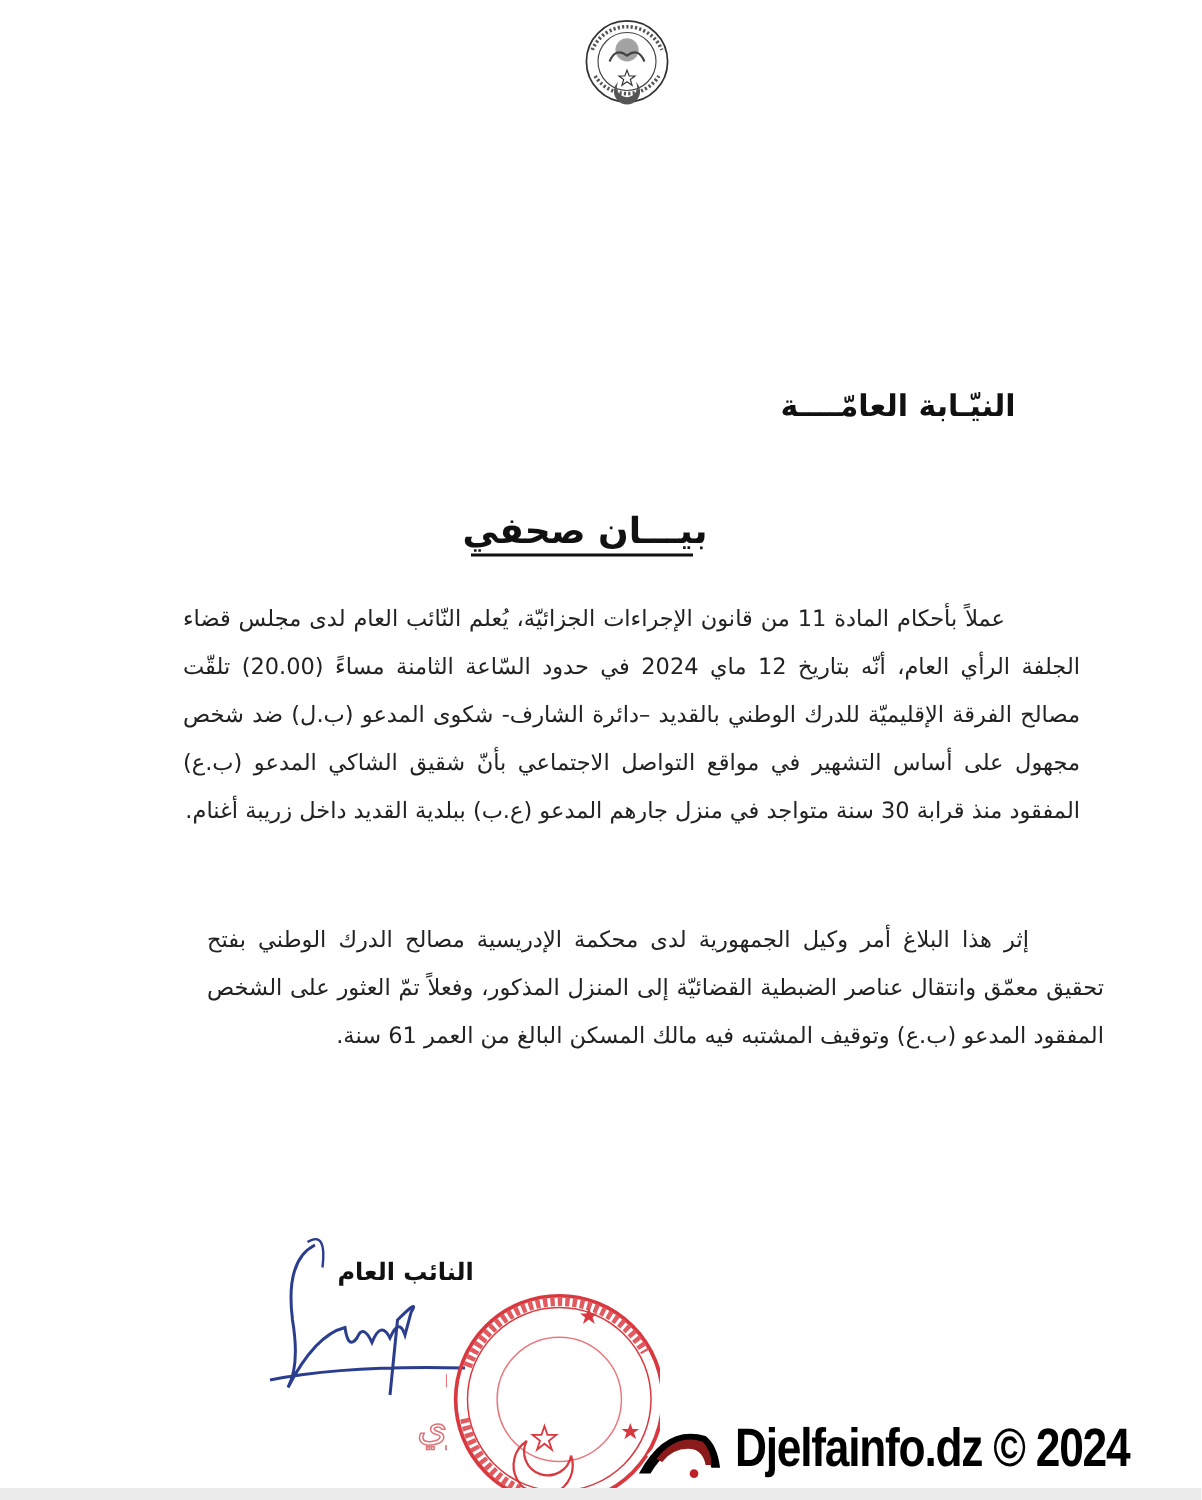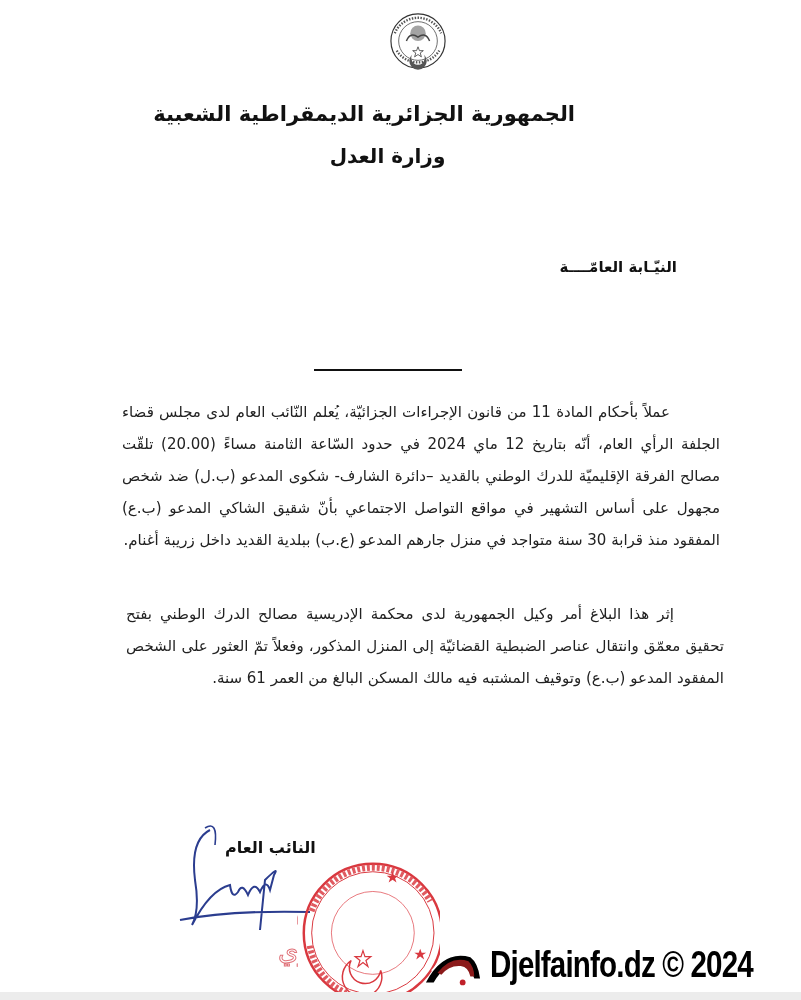--- a/index.html
+++ b/index.html
@@ -21,21 +21,21 @@
   .hdr-ministry {
     position: absolute; left: 200px; width: 375px; top: 144px; text-align: center;
     font-size: 20px; font-weight: bold; color: #111;
   }
   .council {
     position: absolute; right: 124px; top: 222px; text-align: right;
     font-size: 20px; font-weight: bold; color: #111; white-space: nowrap;
   }
   .prosecution {
     position: absolute; right: 124px; top: 258px; text-align: right;
-    font-size: 15px; font-weight: bold; color: #111; white-space: nowrap;
+    font-size: 20px; font-weight: bold; color: #111; white-space: nowrap;
   }
   .title {
     position: absolute; left: 290px; width: 200px; top: 340px; text-align: center;
     font-size: 24px; font-weight: bold; color: #111;
   }
   .title-underline { position: absolute; left: 314px; top: 369px; width: 148px; height: 2px; background: #111; }
 
   .body-text {
     position: absolute; left: 122px; width: 598px; text-align: justify;
     font-size: 15px; line-height: 32px; color: #222;
@@ -71,31 +71,30 @@
     <circle cx="30" cy="30" r="28" fill="none" stroke="#333" stroke-width="1.2"></circle>
     <circle cx="30" cy="30" r="20" fill="none" stroke="#444" stroke-width="0.8"></circle>
     <path d="M6 22 A26 26 0 0 1 54 22" fill="none" stroke="#555" stroke-width="2.5" stroke-dasharray="1.5 1.5"></path>
     <path d="M8 40 A26 26 0 0 0 52 40" fill="none" stroke="#555" stroke-width="2.5" stroke-dasharray="1.5 1.5"></path>
     <circle cx="30" cy="22" r="8" fill="#666" opacity="0.6"></circle>
     <path d="M18 30 Q22 20 30 26 Q38 20 42 30" fill="none" stroke="#444" stroke-width="1.5"></path>
     <path d="M24 44 A9 9 0 1 0 36 44 A7 7 0 1 1 24 44 Z" fill="#555"></path>
     <polygon points="30,36 31.5,40 35.5,40 32.3,42.4 33.5,46.4 30,44 26.5,46.4 27.7,42.4 24.5,40 28.5,40" fill="none" stroke="#333" stroke-width="0.8"></polygon>
   </svg>
 
-  <div class="hdr-republic rtl">الجمهورية الجزائرية الديمقراطية الشعبية</div>
-  <div class="hdr-ministry rtl">وزارة العدل</div>
 
   <div class="prosecution rtl">النيّـابة العامّــــة</div>
 
+  <div class="title rtl">بيـــان صحفي</div>
   <div class="title-underline"></div>
 
   <p class="body-text p1 rtl" style="margin:0">
     <span class="indent"></span><span>عملاً بأحكام المادة 11 من قانون الإجراءات الجزائيّة، يُعلم النّائب العام لدى مجلس قضاء الجلفة الرأي العام، أنّه بتاريخ 12 ماي 2024 في حدود السّاعة الثامنة مساءً (20.00) تلقّت مصالح الفرقة الإقليميّة للدرك الوطني بالقديد –دائرة الشارف- شكوى المدعو (ب.ل) ضد شخص مجهول على أساس التشهير في مواقع التواصل الاجتماعي بأنّ شقيق الشاكي المدعو (ب.ع) المفقود منذ قرابة 30 سنة متواجد في منزل جارهم المدعو (ع.ب) ببلدية القديد داخل زريبة أغنام.</span>
   </p>
-  <p class="body-text p2 rtl" style="margin:4px">
+  <p class="body-text p2 rtl" style="margin:16px">
     <span class="indent"></span><span>إثر هذا البلاغ أمر وكيل الجمهورية لدى محكمة الإدريسية مصالح الدرك الوطني بفتح تحقيق معمّق وانتقال عناصر الضبطية القضائيّة إلى المنزل المذكور، وفعلاً تمّ العثور على الشخص المفقود المدعو (ب.ع) وتوقيف المشتبه فيه مالك المسكن البالغ من العمر 61 سنة.</span>
   </p>
 
   <div class="signer-title rtl">النائب العام</div>
 
   <svg class="red-stamp-text" viewBox="0 0 190 90">
     <text x="188" y="38" text-anchor="end" font-family="DejaVu Sans, sans-serif" font-size="26" fill="none" stroke="#e0737a" stroke-width="1" direction="rtl">النائب العام</text>
     <text x="170" y="80" text-anchor="end" font-family="DejaVu Sans, sans-serif" font-size="26" fill="none" stroke="#e0737a" stroke-width="1" direction="rtl">م . مـعـمـري</text>
   </svg>
 

